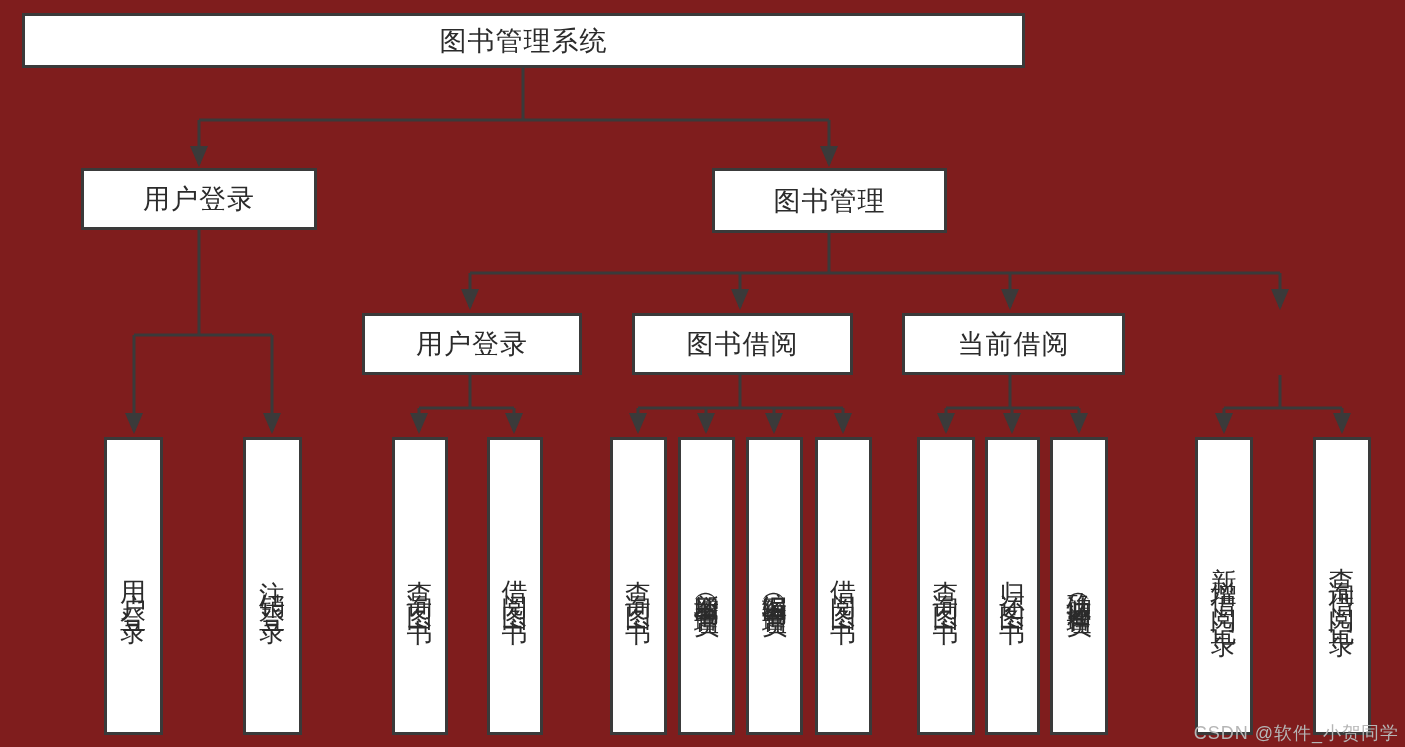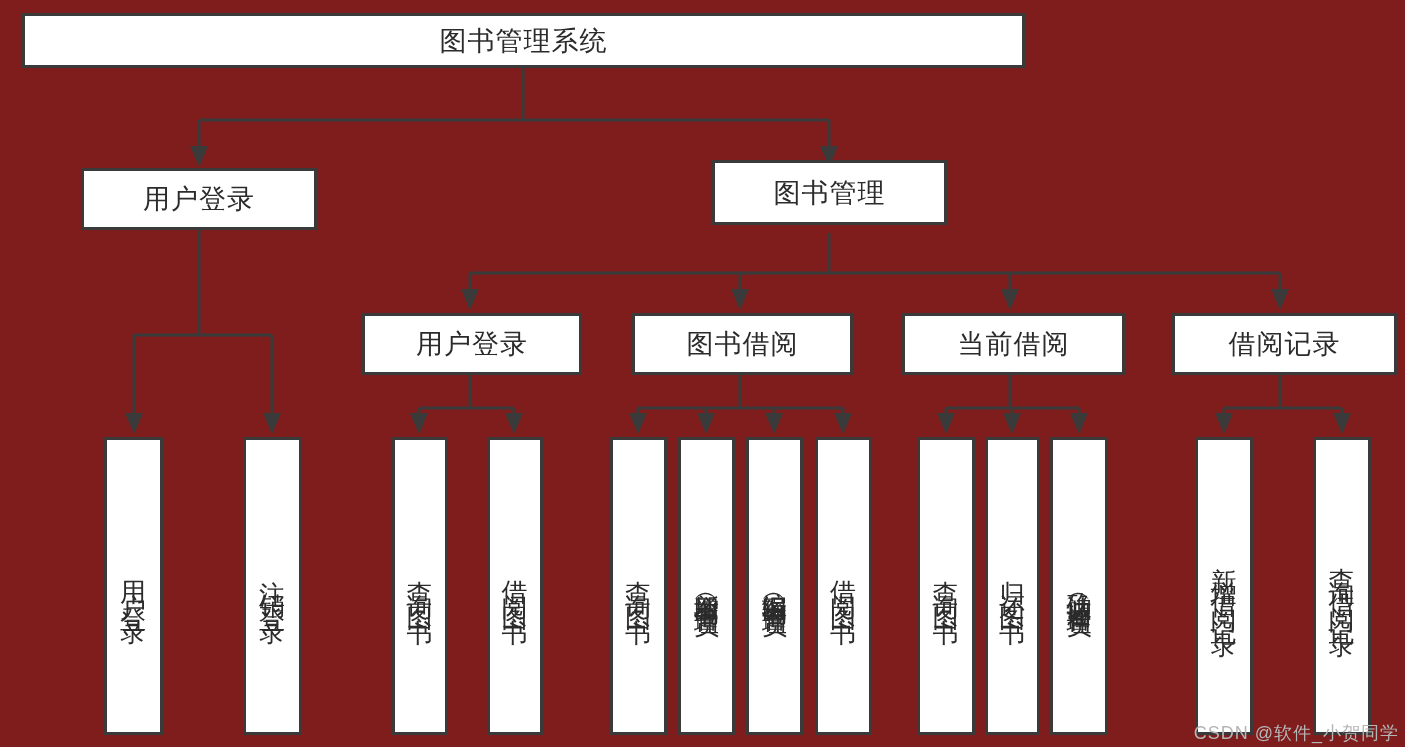--- a/index.html
+++ b/index.html
@@ -82,35 +82,32 @@
     </g>
   </svg>
 
   <div class="box" style="left:22px;top:13px;width:1003px;height:55px">
     <span class="htext">图书管理系统</span>
   </div>
 
   <div class="box" style="left:81px;top:168px;width:236px;height:62px">
     <span class="htext">用户登录</span>
   </div>
-  <div class="box" style="left:712px;top:160px;width:235px;height:65px">
+  <div class="box" style="left:712px;top:168px;width:235px;height:65px">
     <span class="htext">图书管理</span>
   </div>
 
   <div class="box" style="left:362px;top:313px;width:220px;height:62px">
     <span class="htext">用户登录</span>
   </div>
   <div class="box" style="left:902px;top:313px;width:223px;height:62px">
     <span class="htext">当前借阅</span>
   </div>
   <div class="box" style="left:632px;top:313px;width:221px;height:62px">
     <span class="htext">图书借阅</span>
-  </div>
-  <div class="box" style="left:1172px;top:313px;width:225px;height:62px">
-    <span class="htext">借阅记录</span>
   </div>
 
   <div class="box" style="left:104px;top:437px;width:59px;height:298px">
     <span class="vtext">用户登录</span>
   </div>
   <div class="box" style="left:243px;top:437px;width:59px;height:298px">
     <span class="vtext">注销登录</span>
   </div>
 
   <div class="box" style="left:392px;top:437px;width:56px;height:298px">

